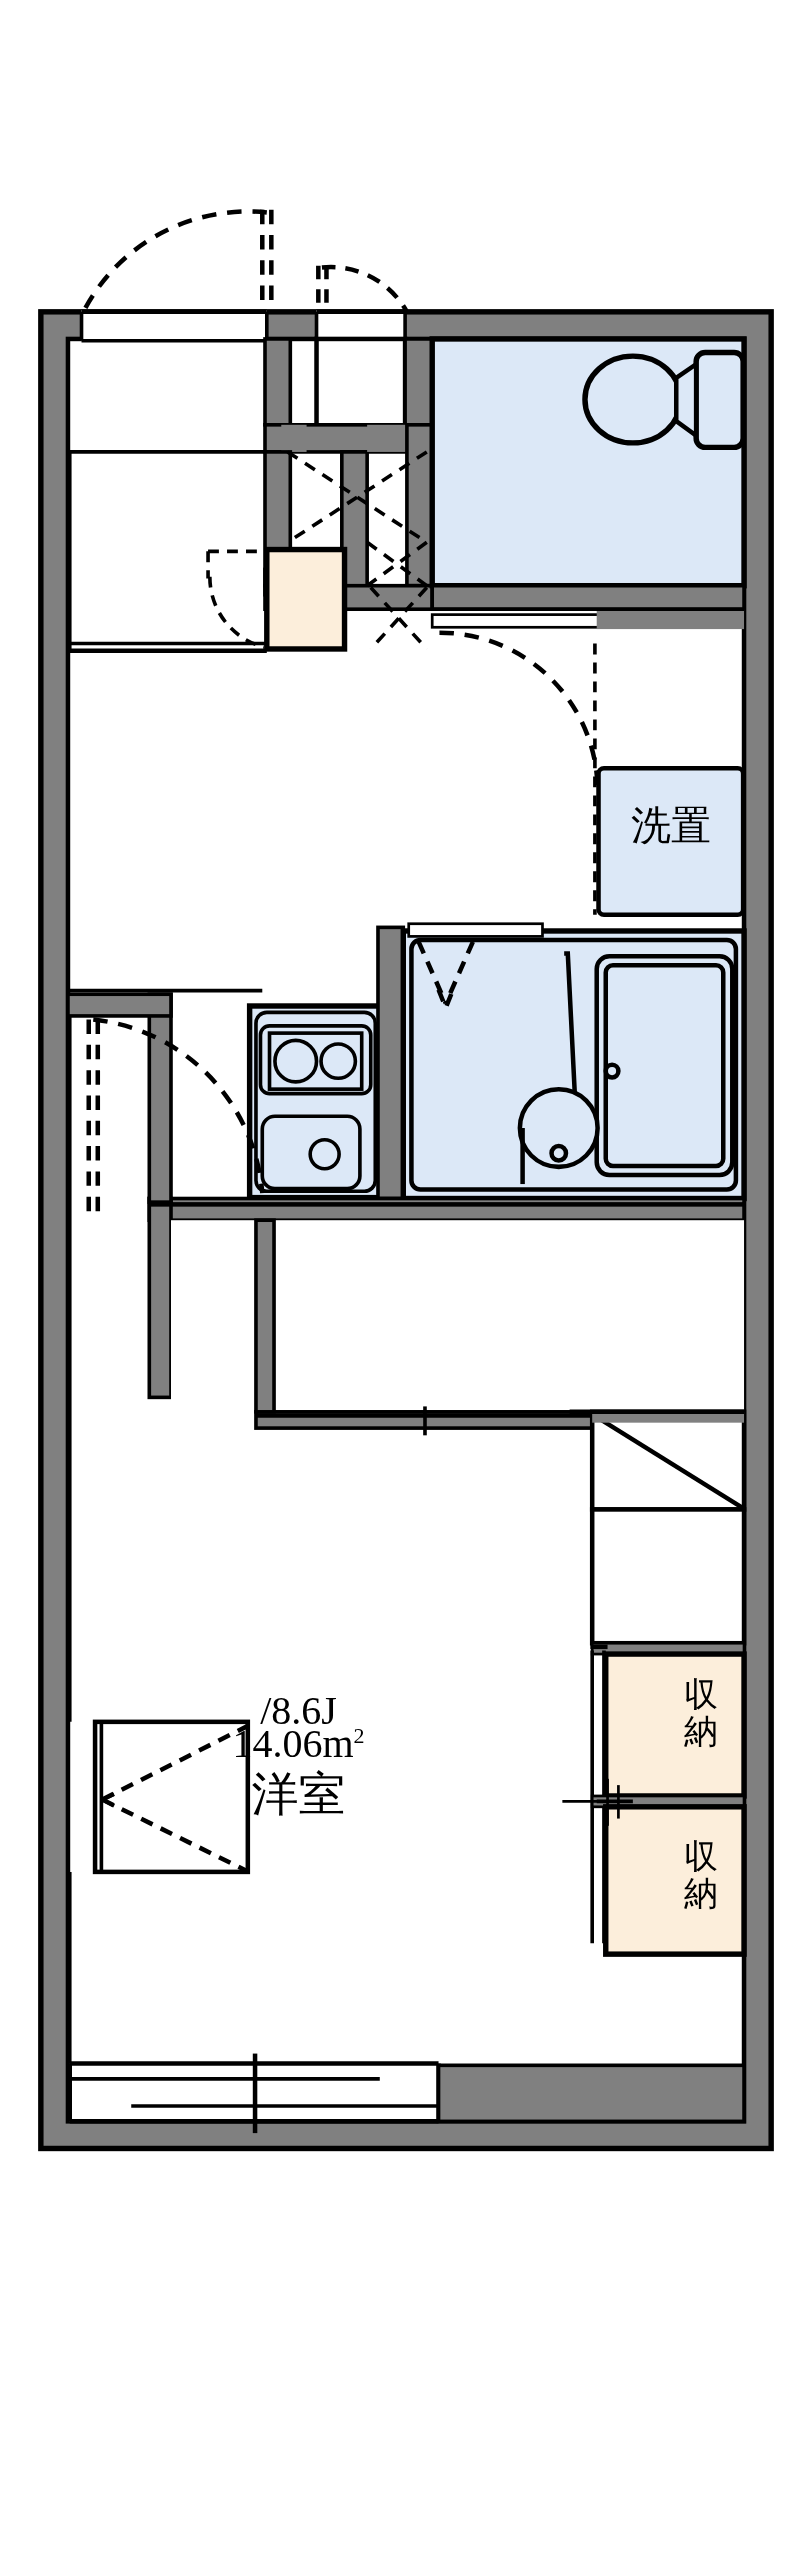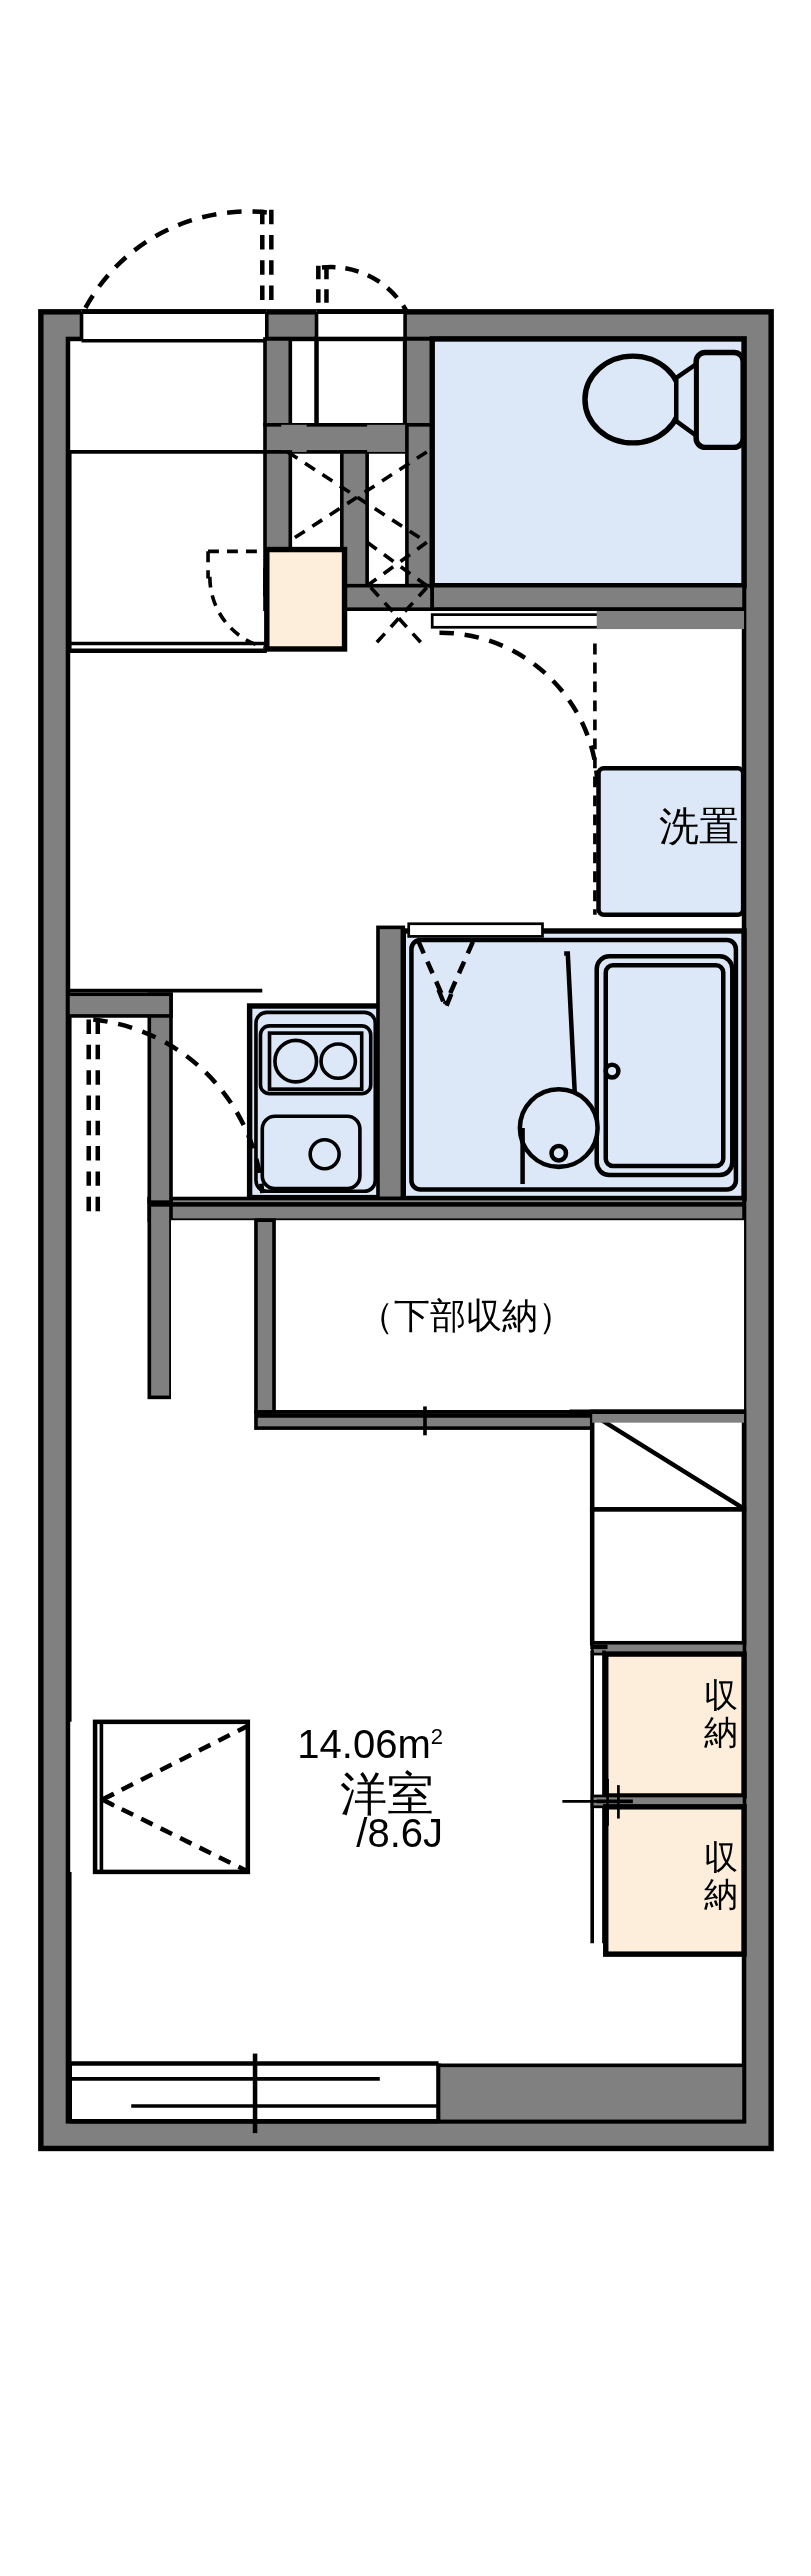--- a/index.html
+++ b/index.html
@@ -22,23 +22,23 @@
   #floorplan-svg {
     position: absolute;
     left: 0;
     top: 0;
     width: 812px;
     height: 2576px;
     display: block;
   }
   .fp-label {
     position: absolute;
-    font-family: Liberation Sans, sans-serif;
+    font-family: Liberation Serif, serif;
     color: #000000;
-    text-align: right;
+    text-align: center;
     line-height: 1.12;
     white-space: pre;
     letter-spacing: 0px;
   }
   #label-bed {
     left: 158px;
     top: 1256px;
     width: 416px;
     font-size: 36px;
   }
@@ -49,21 +49,21 @@
     font-size: 47px;
   }
   #label-room-area {
     left: 154px;
     top: 1722px;
     width: 289px;
     font-size: 40px;
   }
   #label-room-jo {
     left: 154px;
-    top: 1811px;
+    top: 1689px;
     width: 289px;
     font-size: 40px;
   }
   .sup-m2 { font-size: 40px; }
   .sup-m2 sup { font-size: 22px; vertical-align: super; }
   #label-washer {
     left: 603px;
     top: 804px;
     width: 136px;
     font-size: 40px;
@@ -316,21 +316,21 @@
       <rect x="485" y="2285" width="338" height="62" fill="#808080" stroke="#000000" stroke-width="4"></rect>
     </g>
 
     <g>
       <line x1="77" y1="2071" x2="77" y2="2283" stroke="#000000" stroke-width="4"></line>
       <line x1="77" y1="1124" x2="77" y2="1905" stroke="#000000" stroke-width="4"></line>
     </g>
 
   </svg>
 
-  <div class="fp-label" id="label-bed"><br><span>（下部収納）</span></div>
+  <div class="fp-label" id="label-bed"><br></div>
 
   <div class="fp-label" id="label-room-name">洋室</div>
 
   <div class="fp-label sup-m2" id="label-room-area"><span>14.06m</span><sup>2</sup></div>
 
   <div class="fp-label" id="label-room-jo">/8.6J</div>
 
   <div class="fp-label" id="label-washer">洗置</div>
 
   <div class="fp-label label-closet" id="label-closet-1">収

